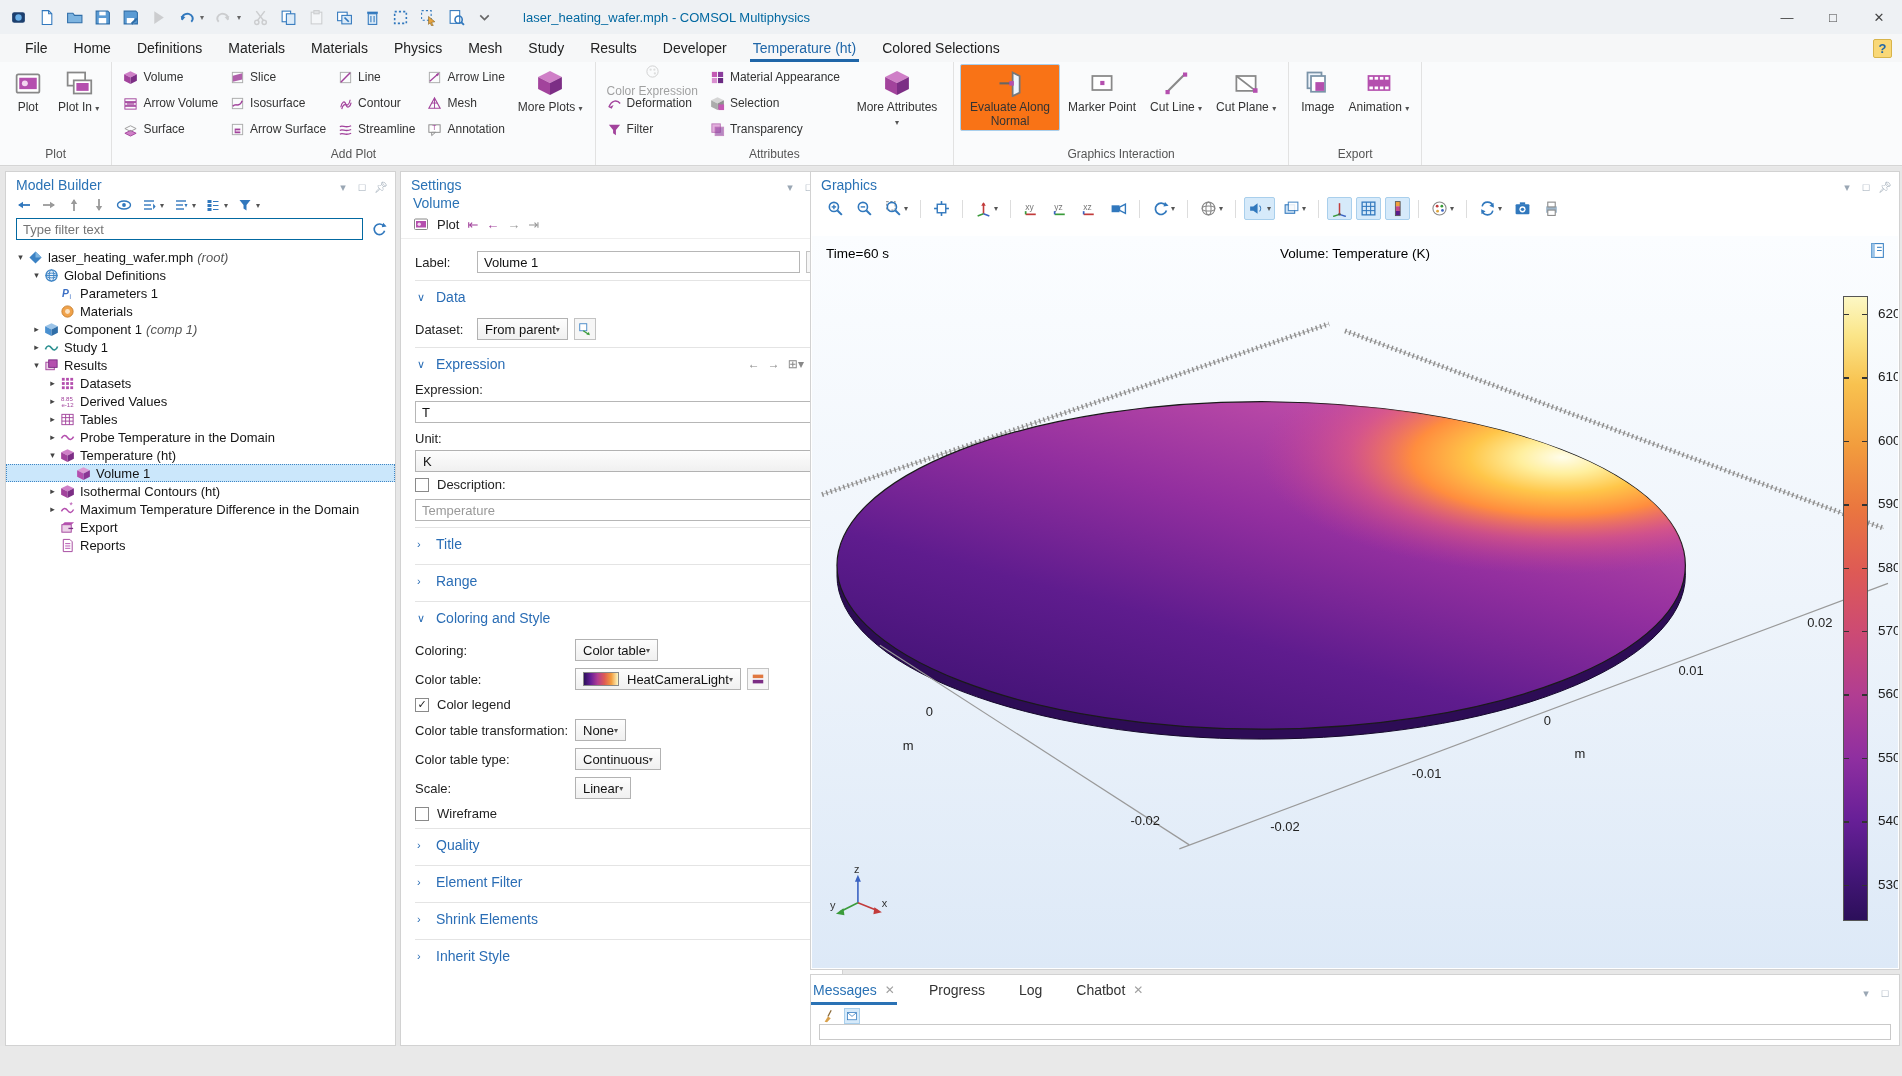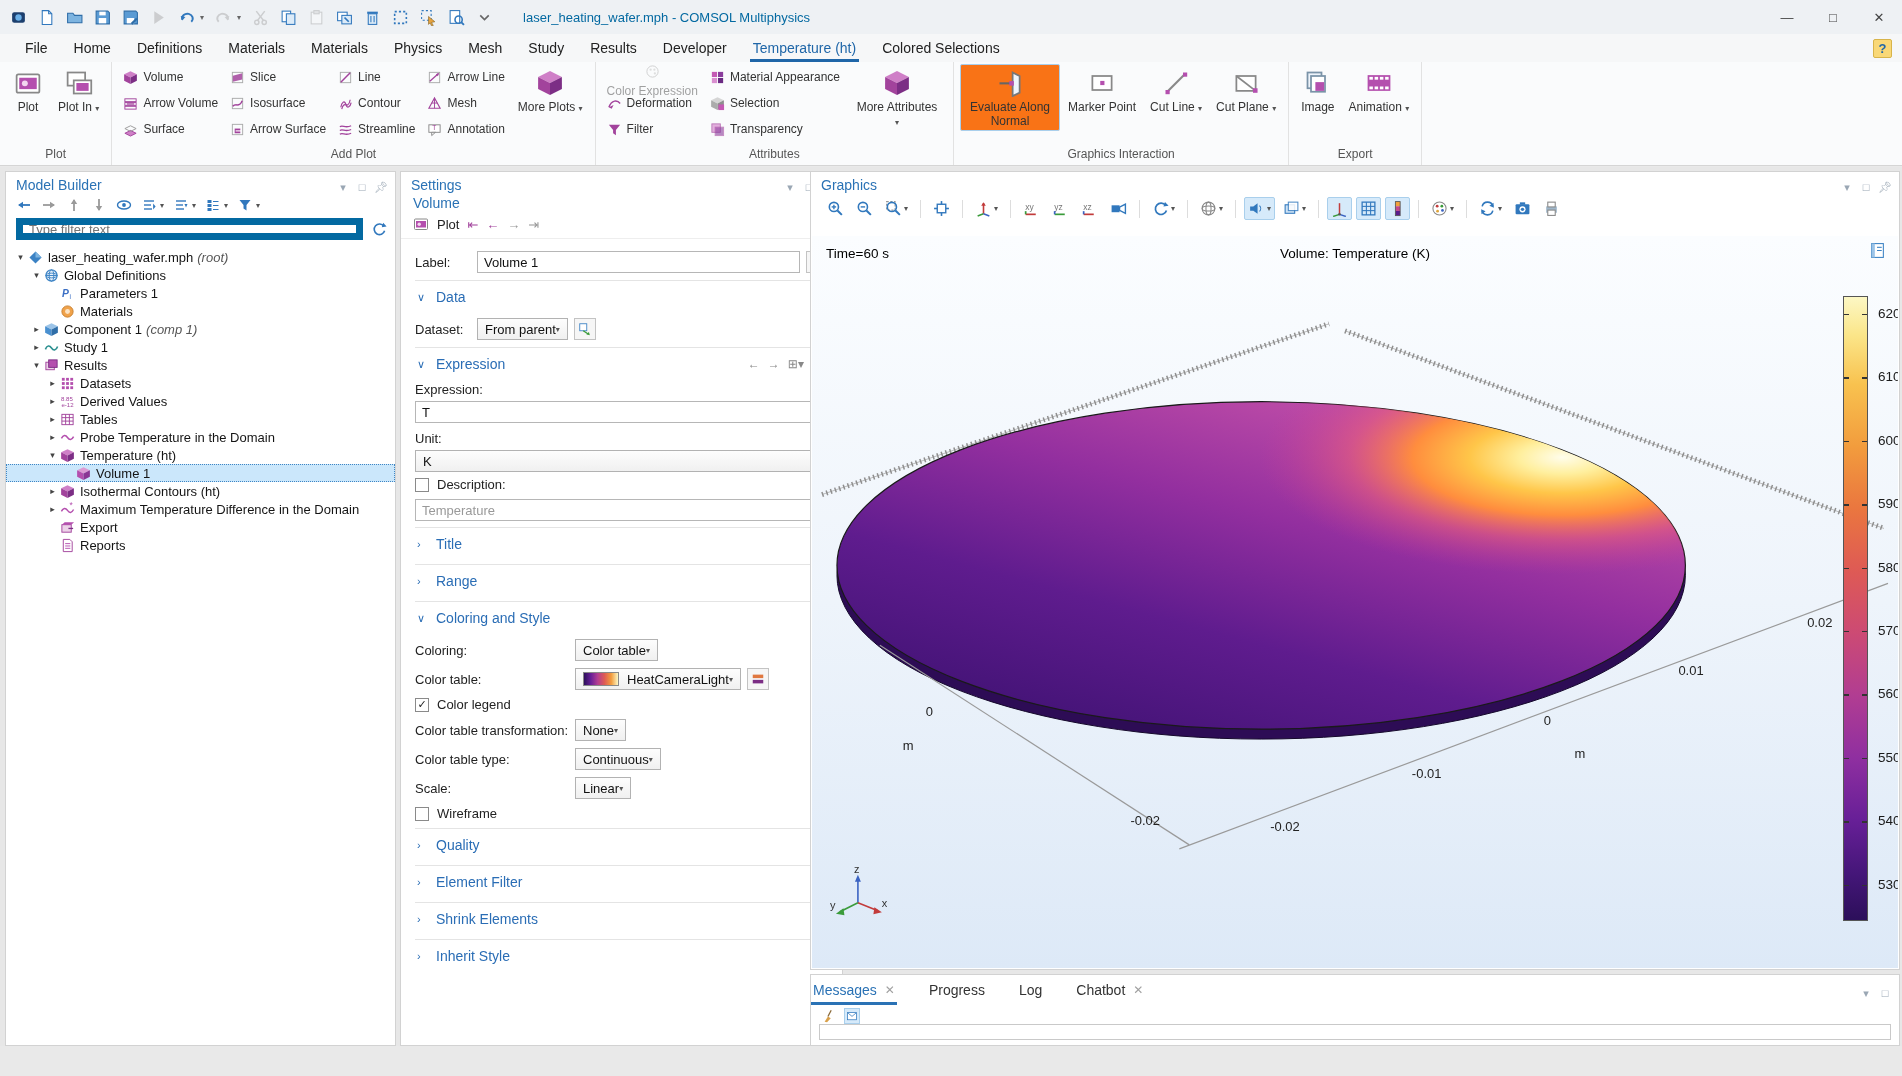--- a/index.html
+++ b/index.html
@@ -48,21 +48,21 @@
   #msg-panel { left:810px; right:2px; bottom:0; height:72px; }
   .phead { display:flex; align-items:flex-start; padding:5px 8px 0 10px; }
   .ptitle { font-size:14px; color:#2a72b5; }
   .pwin { margin-left:auto; display:flex; gap:7px; color:#9aa7b4; font-size:11px; align-items:center; padding-top:4px; }
   .pwin .icon { width:12px; height:12px; }
 
   
   #mb-toolbar { display:flex; align-items:center; gap:9px; padding:4px 8px 2px 10px; }
   #mb-toolbar .icon { width:16px; height:16px; }
   #mb-filter-row { display:flex; align-items:center; gap:8px; padding:3px 8px 4px 10px; }
-  #mb-filter { flex:1; height:22px; border:7px solid #0369a1; font-size:13px; color:#888; padding:0 6px; font-family:"Liberation Sans",sans-serif; }
+  #mb-filter { flex:1; height:22px; border:1px solid #0369a1; font-size:13px; color:#888; padding:0 6px; font-family:"Liberation Sans",sans-serif; }
   #mb-tree { padding-top:4px; font-size:13px; }
   .trow { display:flex; align-items:center; height:18px; }
   .trow .texp { width:13px; font-size:9px; color:#444; text-align:center; flex:none; }
   .trow .ticon { width:15px; height:15px; margin:0 5px 0 1px; flex:none; }
   .tlabel { color:#141414; white-space:nowrap; }
   .tsuffix { font-style:italic; color:#555; margin-left:4px; }
   .trow.selected { background:#cbe7fb; outline:1px dotted #3f86c4; outline-offset:-1px; }
 
   
   #st-sub { font-size:14px; color:#2a72b5; padding:2px 0 0 12px; }

